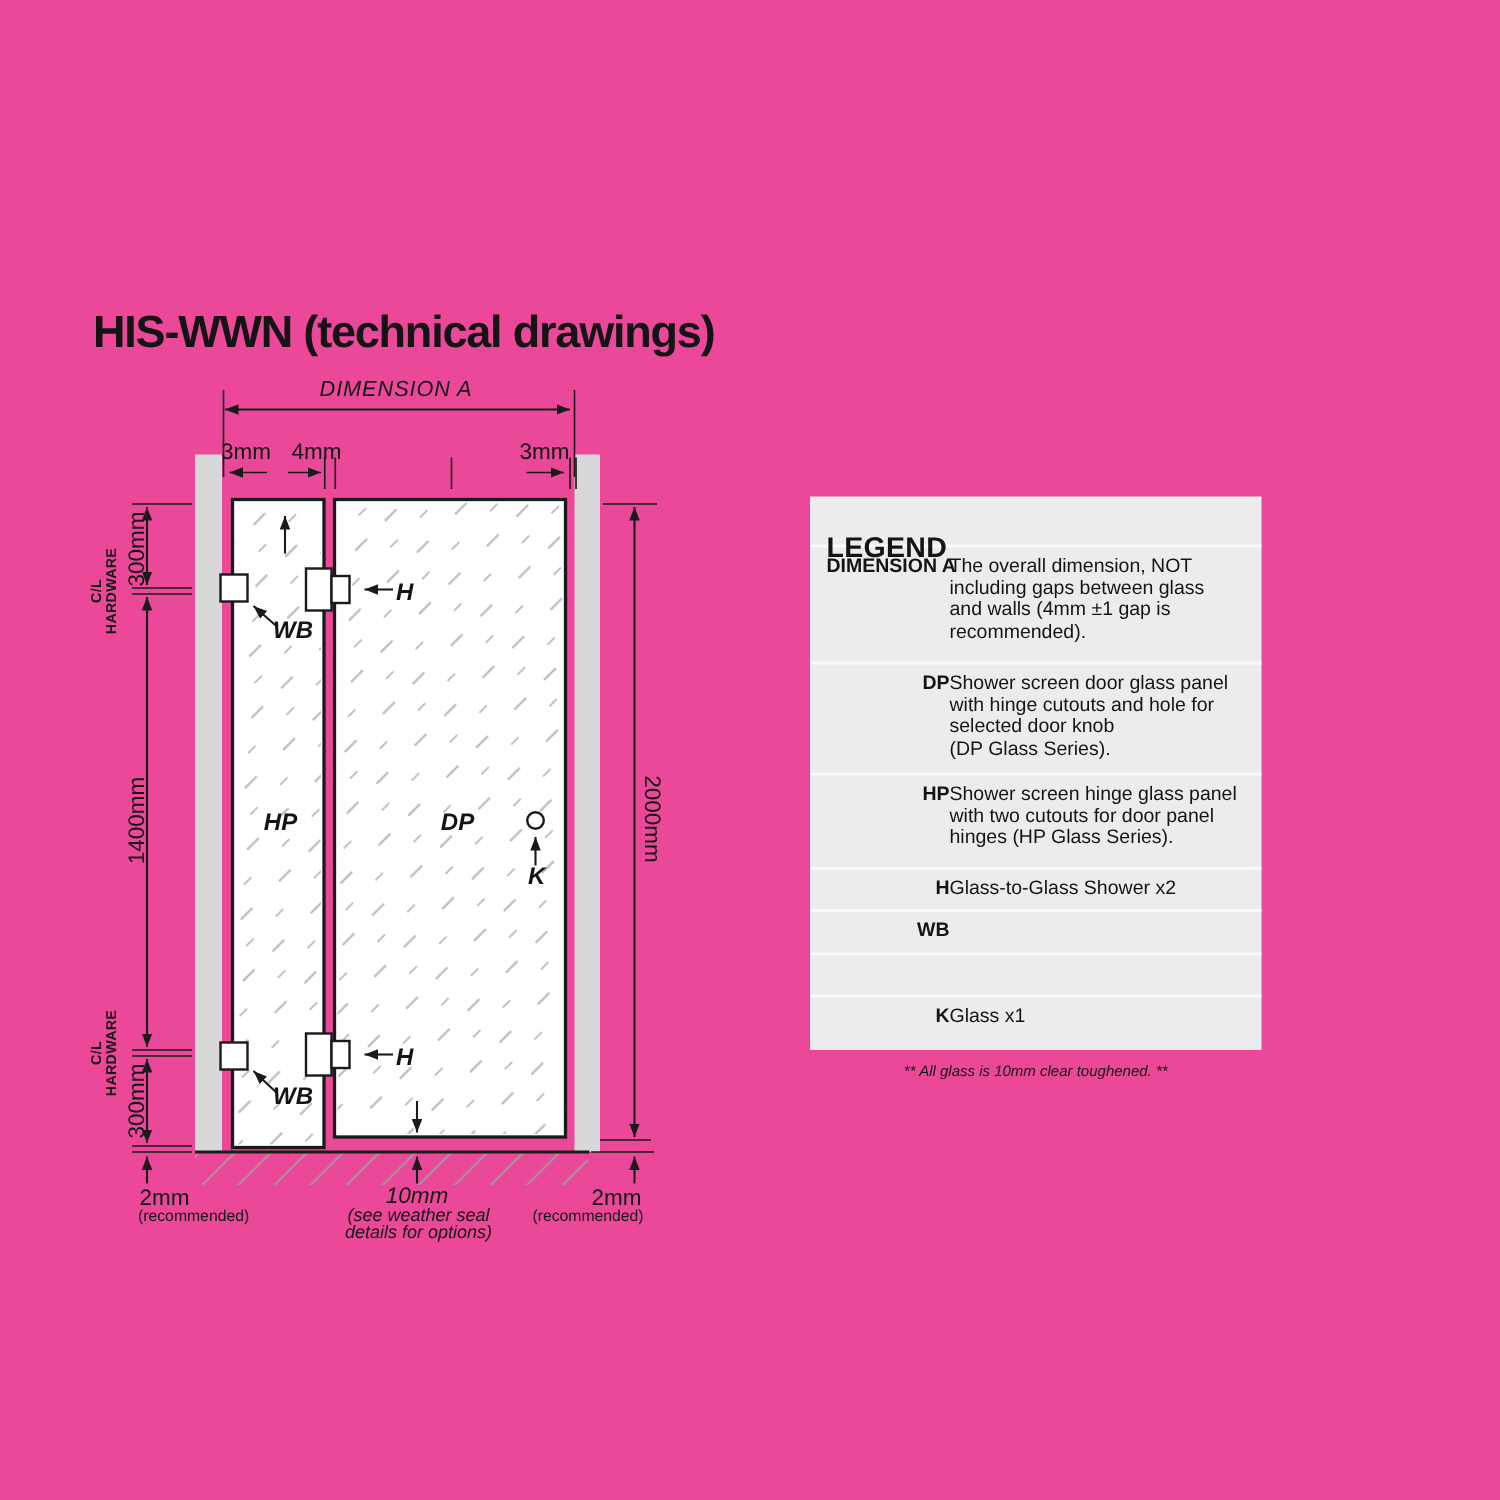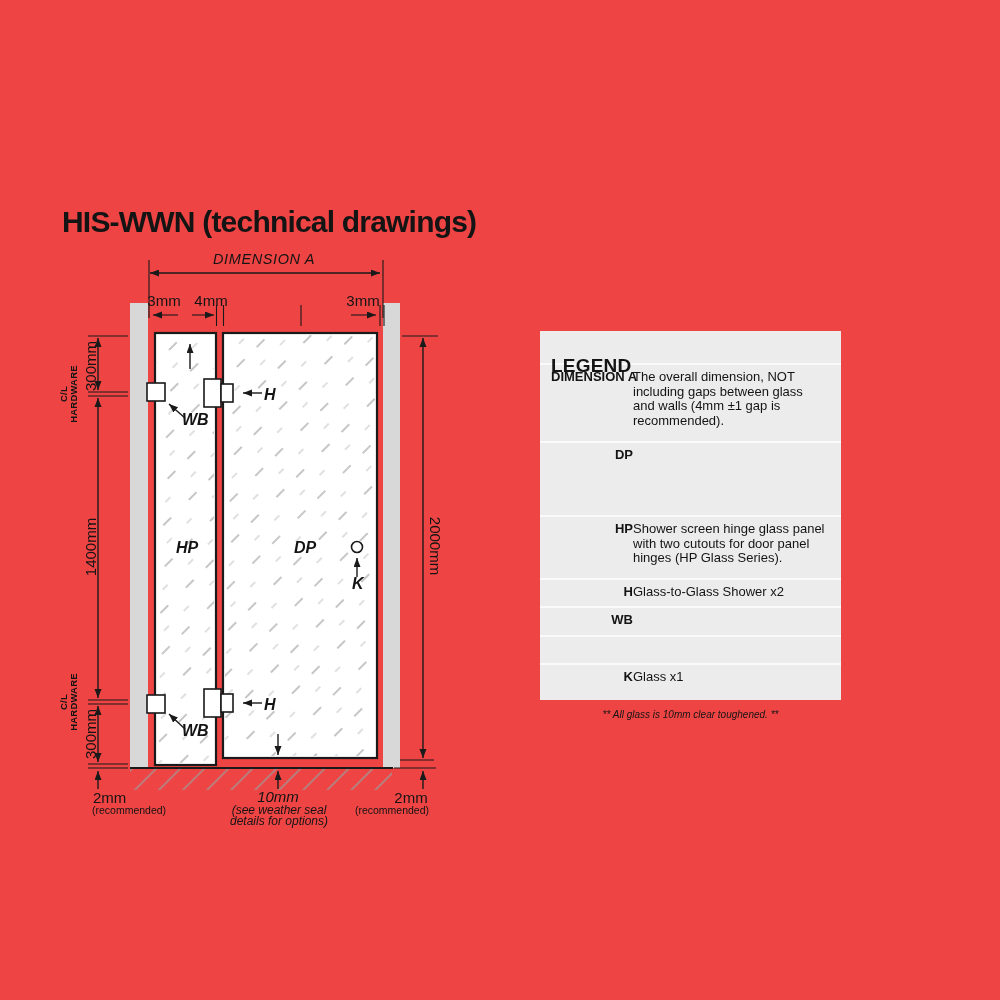--- a/index.html
+++ b/index.html
@@ -1,16 +1,16 @@
 <!DOCTYPE html>
 <html><head>
 <meta charset="utf-8">
 <style>
   html,body{margin:0;padding:0;background:#ffffff;}
-  #page{position:relative;width:1000px;height:1000px;background:#ef4444;overflow:hidden;
+  #page{position:relative;width:1000px;height:1000px;background:#ec4899;overflow:hidden;
         font-family:"Liberation Sans",sans-serif;color:#141414;}
   
   #title{position:absolute;left:62px;top:186px;font-size:30px;font-weight:bold;
          letter-spacing:-0.8px;line-height:1.05;white-space:nowrap;}
   
   #dwg{position:absolute;left:0;top:0;}
   .ln{stroke:#1a1a1a;stroke-width:1.1;fill:none;}
   .ln14{stroke:#1a1a1a;stroke-width:1.4;fill:none;}
   .ln2{stroke:#1a1a1a;stroke-width:2;fill:none;}
   .panel{fill:#ffffff;stroke:#1a1a1a;stroke-width:2.2;}
@@ -180,20 +180,24 @@
     <div class="lg-header">LEGEND</div>
     <div class="lg-row r1">
       <div class="lg-term">DIMENSION A</div>
       <div class="lg-desc">The overall dimension, NOT
 including gaps between glass
 and walls (4mm ±1 gap is
 recommended).</div>
     </div>
     <div class="lg-row r2">
       <div class="lg-term">DP</div>
+      <div class="lg-desc">Shower screen door glass panel
+with hinge cutouts and hole for
+selected door knob
+(DP Glass Series).</div>
     </div>
     <div class="lg-row r3">
       <div class="lg-term">HP</div>
       <div class="lg-desc">Shower screen hinge glass panel
 with two cutouts for door panel
 hinges (HP Glass Series).</div>
     </div>
     <div class="lg-row r4">
       <div class="lg-term">H</div>
       <div class="lg-desc">Glass-to-Glass Shower x2</div>

